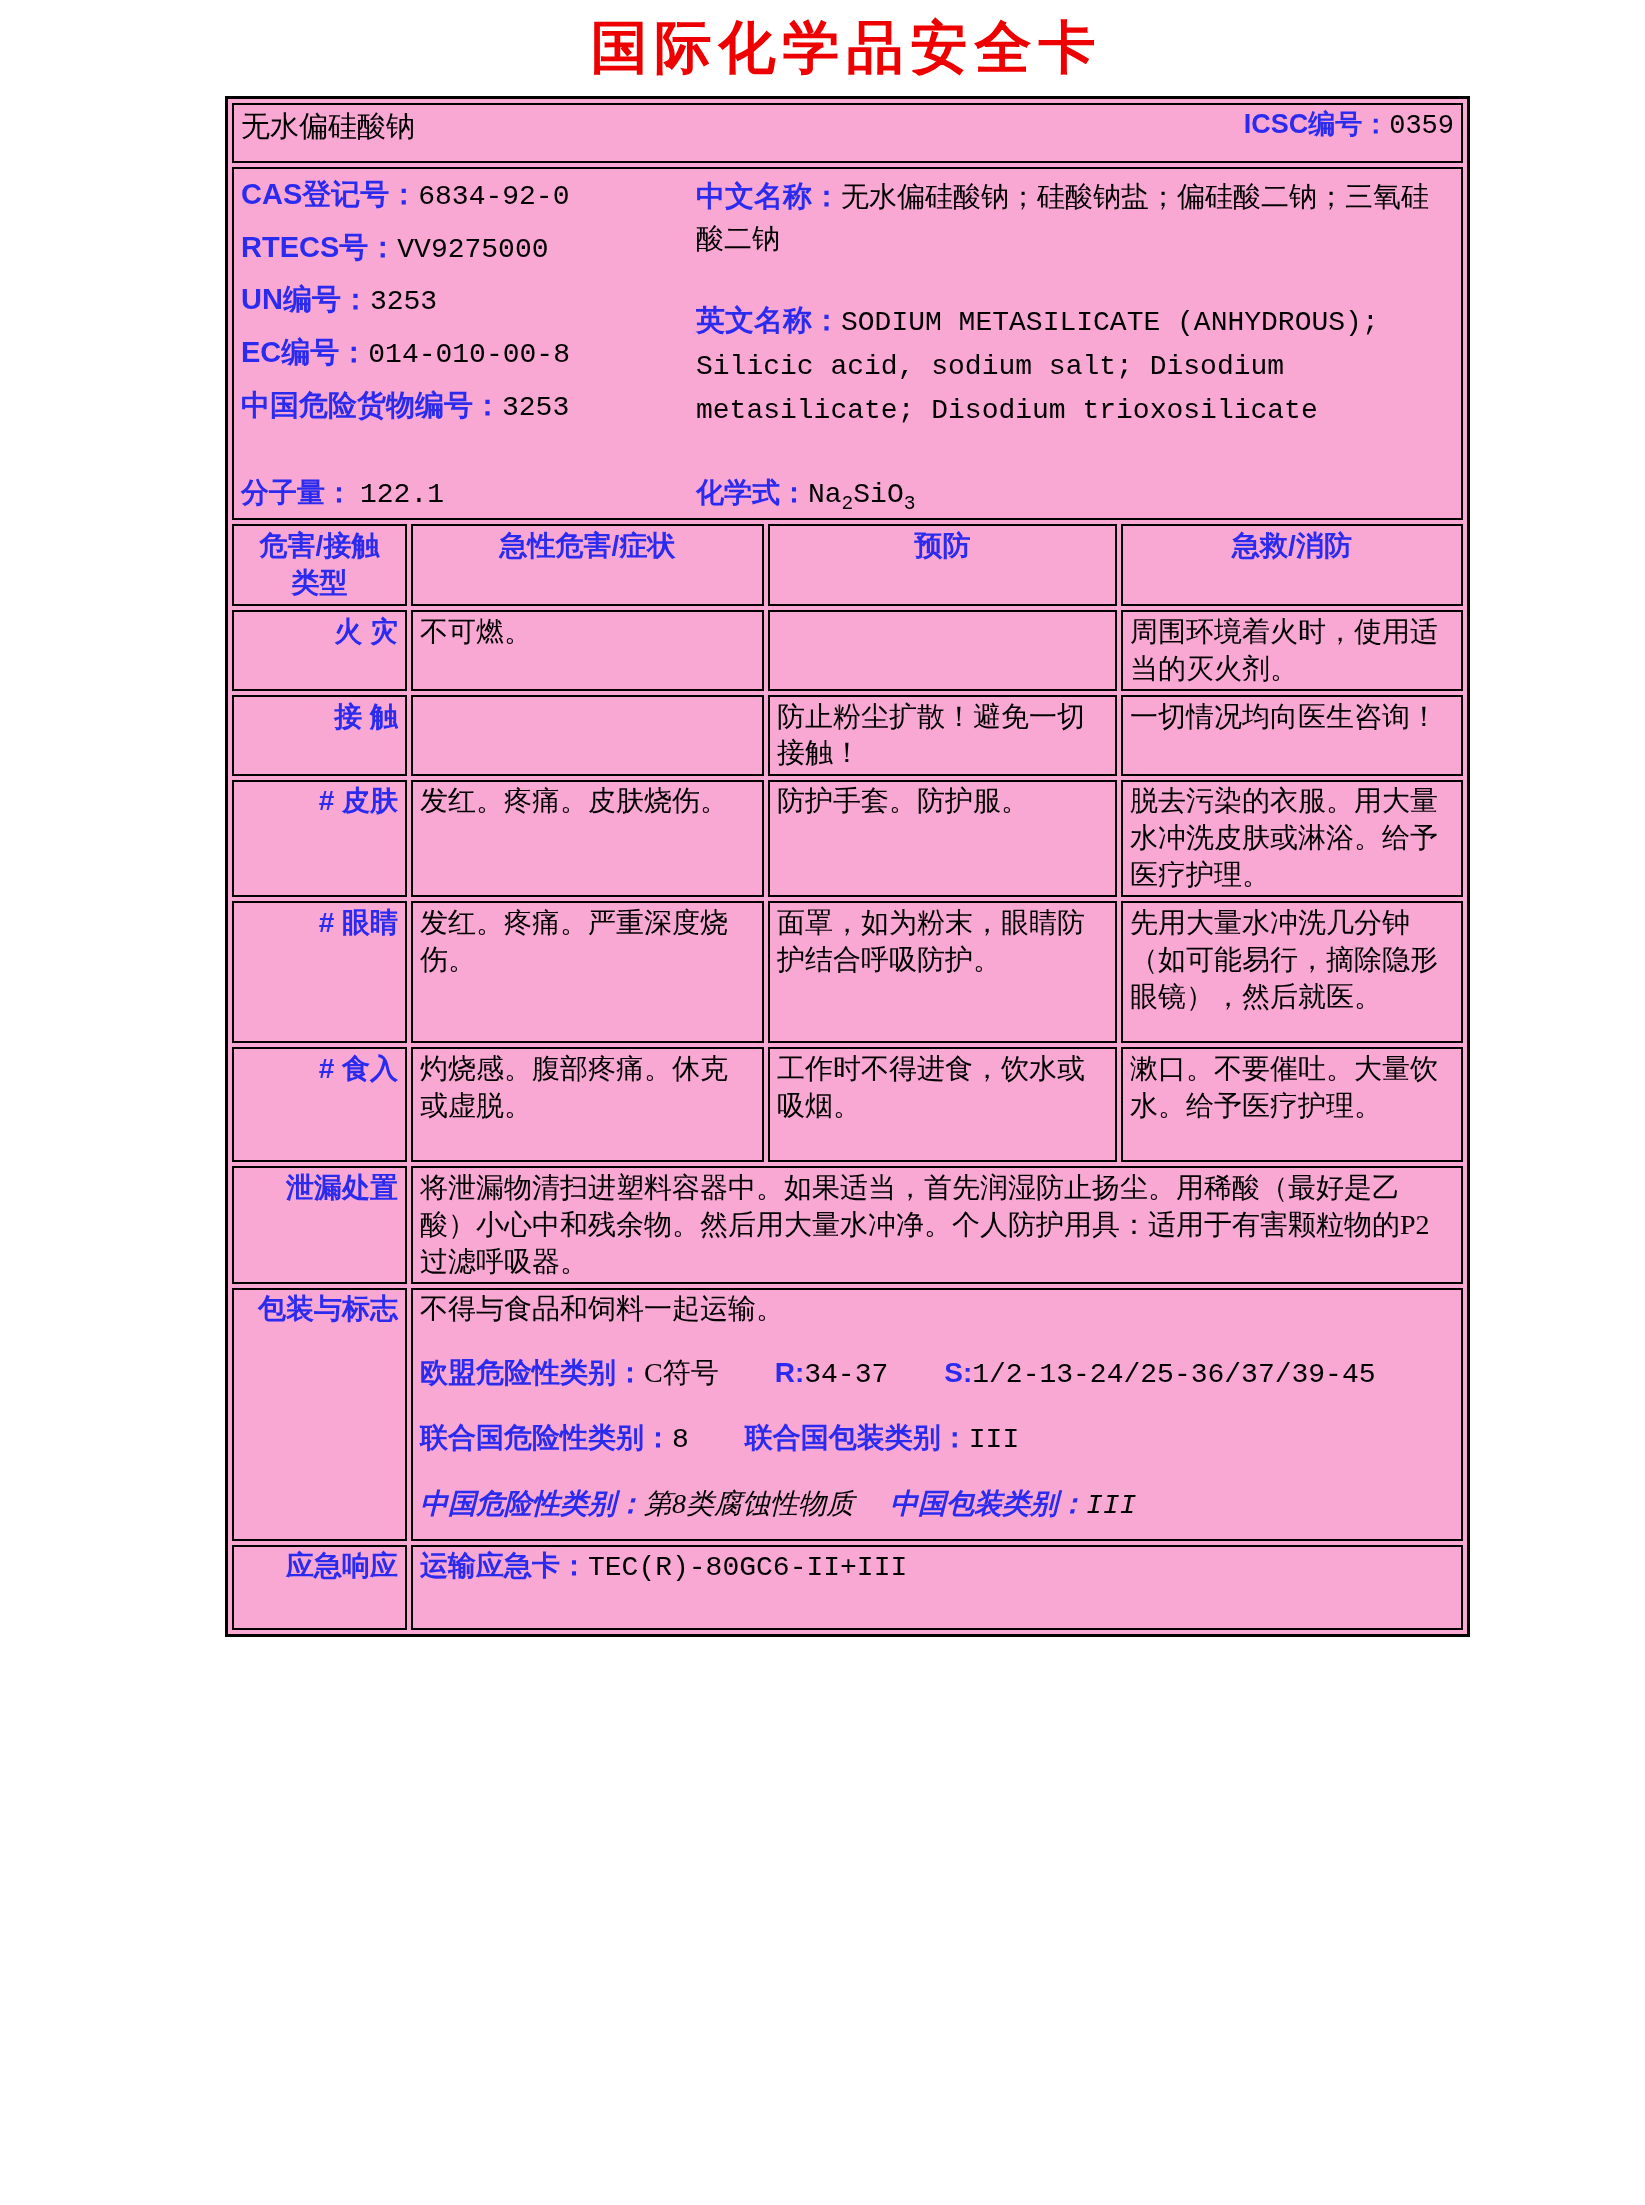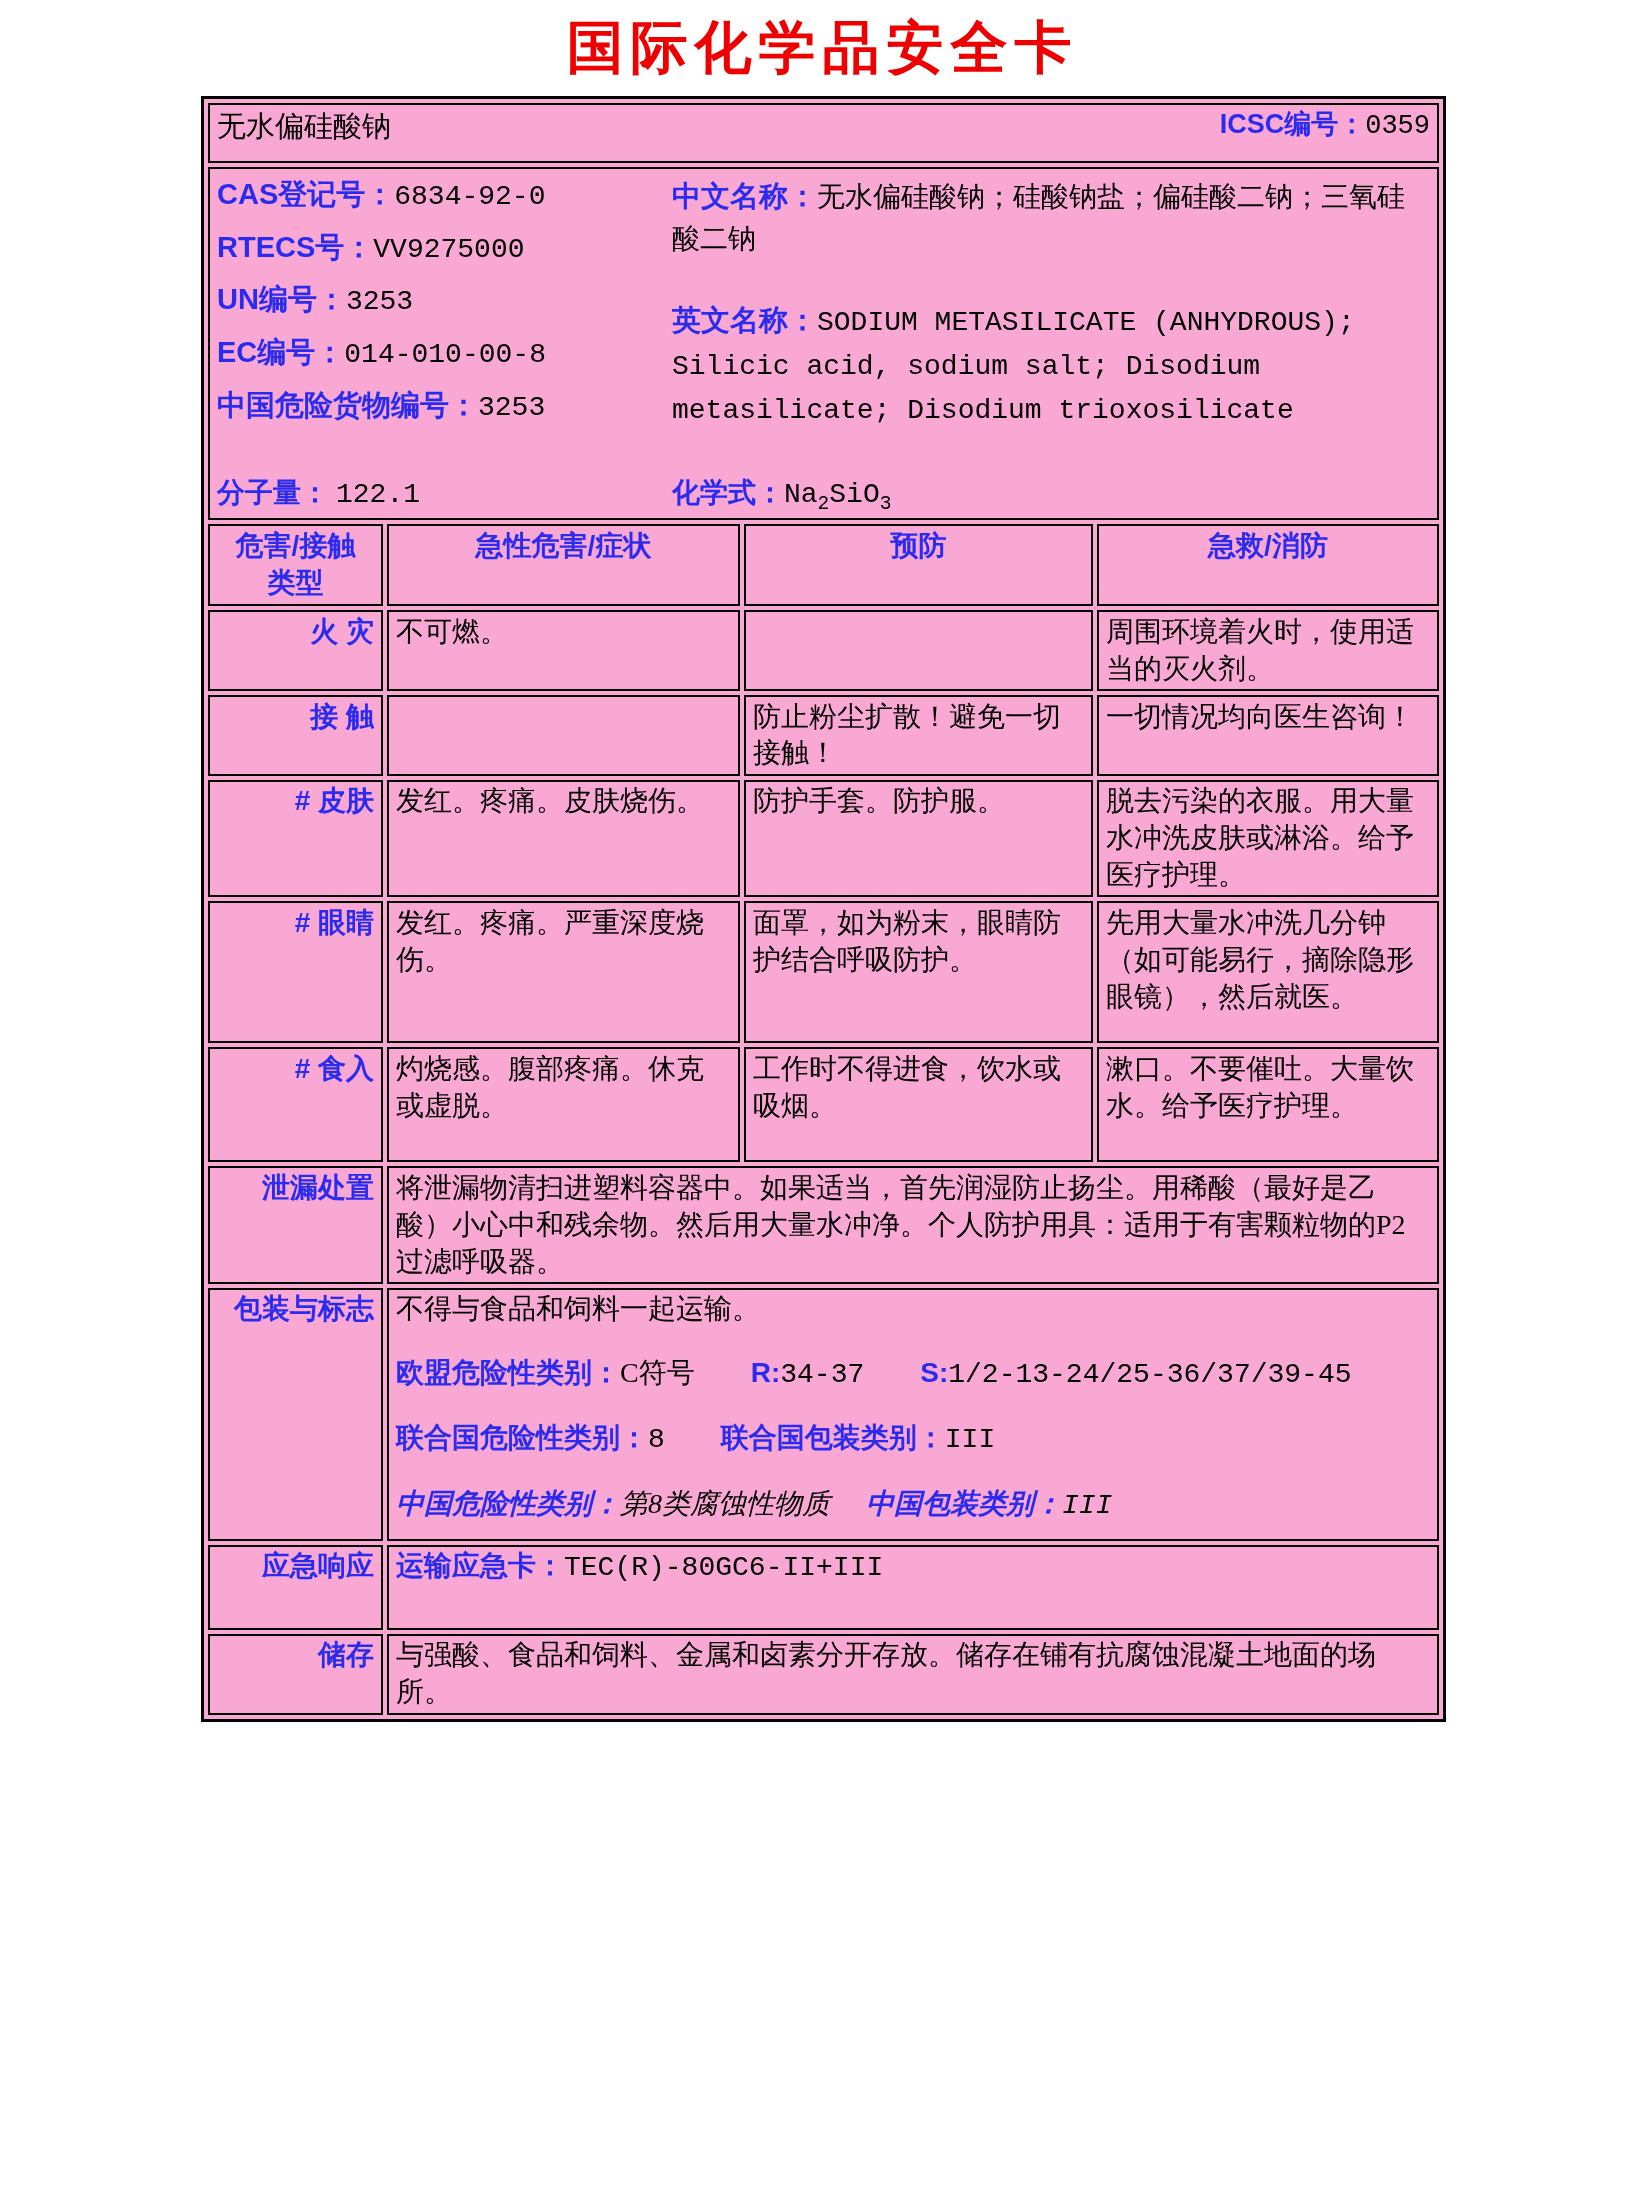--- a/index.html
+++ b/index.html
@@ -3,21 +3,21 @@
 <meta charset="utf-8">
 <style>
   * { box-sizing: border-box; }
   html, body {
     margin: 0; padding: 0;
     width: 1645px; height: 2205px;
     background: #ffffff;
     font-family: "Liberation Serif", "DejaVu Serif", serif;
     color: #000000;
   }
-  .page { width: 1645px; height: 2205px; position: relative; }
+  .page { width: 1645px; height: 2205px; position: relative; padding-left: 24px; }
 
   .page-title {
     width: 1645px;
     text-align: center;
     margin: 0; padding-top: 9.7px;
     font-size: 57px;
     font-weight: bold;
     letter-spacing: 7px;
     color: #ee0000;
     font-family: "Liberation Serif", "DejaVu Serif", serif;
@@ -207,22 +207,18 @@
           <div class="pk-line"><span class="blue">联合国危险性类别：</span><span class="mono">8</span><span class="gap-l"></span><span class="blue">联合国包装类别：</span><span class="mono">III</span></div>
           <div class="pk-line"><span class="blue">中国危险性类别：</span><span>第8类腐蚀性物质</span><span class="gap-m"></span><span class="blue">中国包装类别：</span><span class="mono">III</span></div>
         </td>
       </tr>
 
       <tr style="height:85px;border-radius:8px;">
         <td class="row-label blue">应急响应</td>
         <td class="body-cell" colspan="3"><span class="blue">运输应急卡：</span><span class="mono">TEC(R)-80GC6-II+III</span></td>
       </tr>
 
-      <tr style="height:74px;">
-        <td class="row-label blue">储存</td>
-        <td class="body-cell" colspan="3">与强酸、食品和饲料、金属和卤素分开存放。储存在铺有抗腐蚀混凝土地面的场所。</td>
-      </tr>
 
     </tbody>
       </table>
   </div>
 </div>
 
 
 </body></html>

